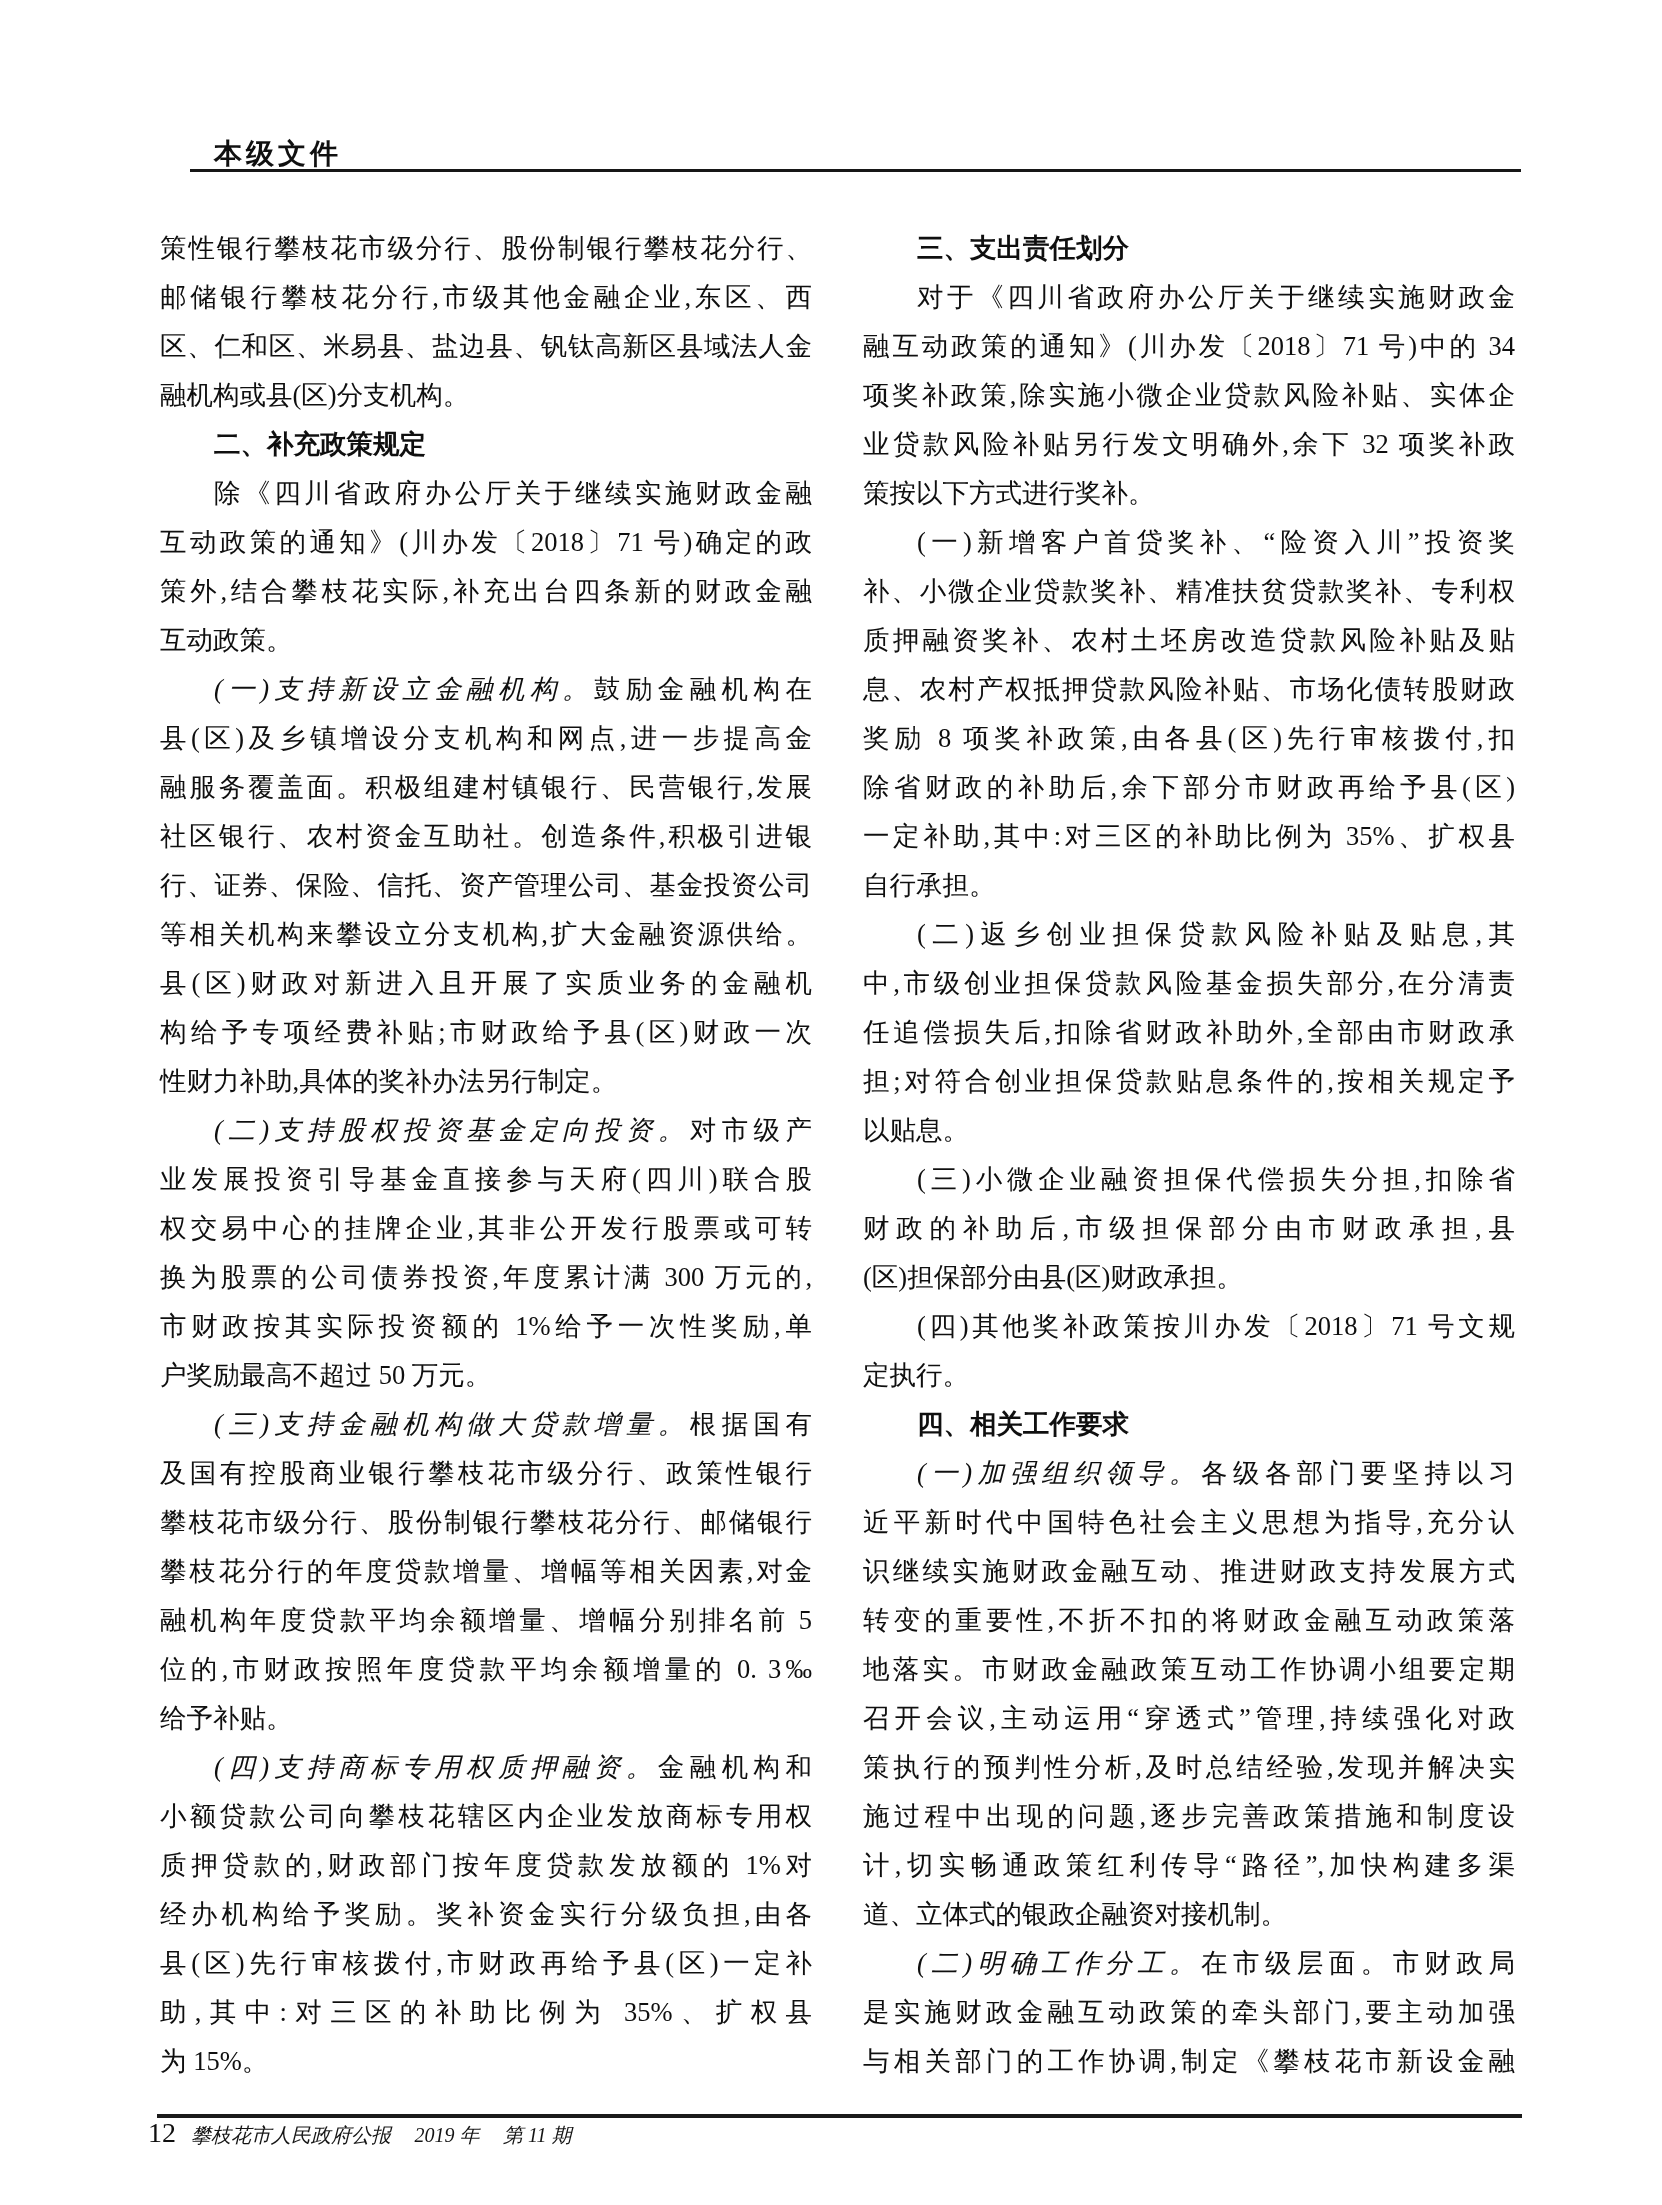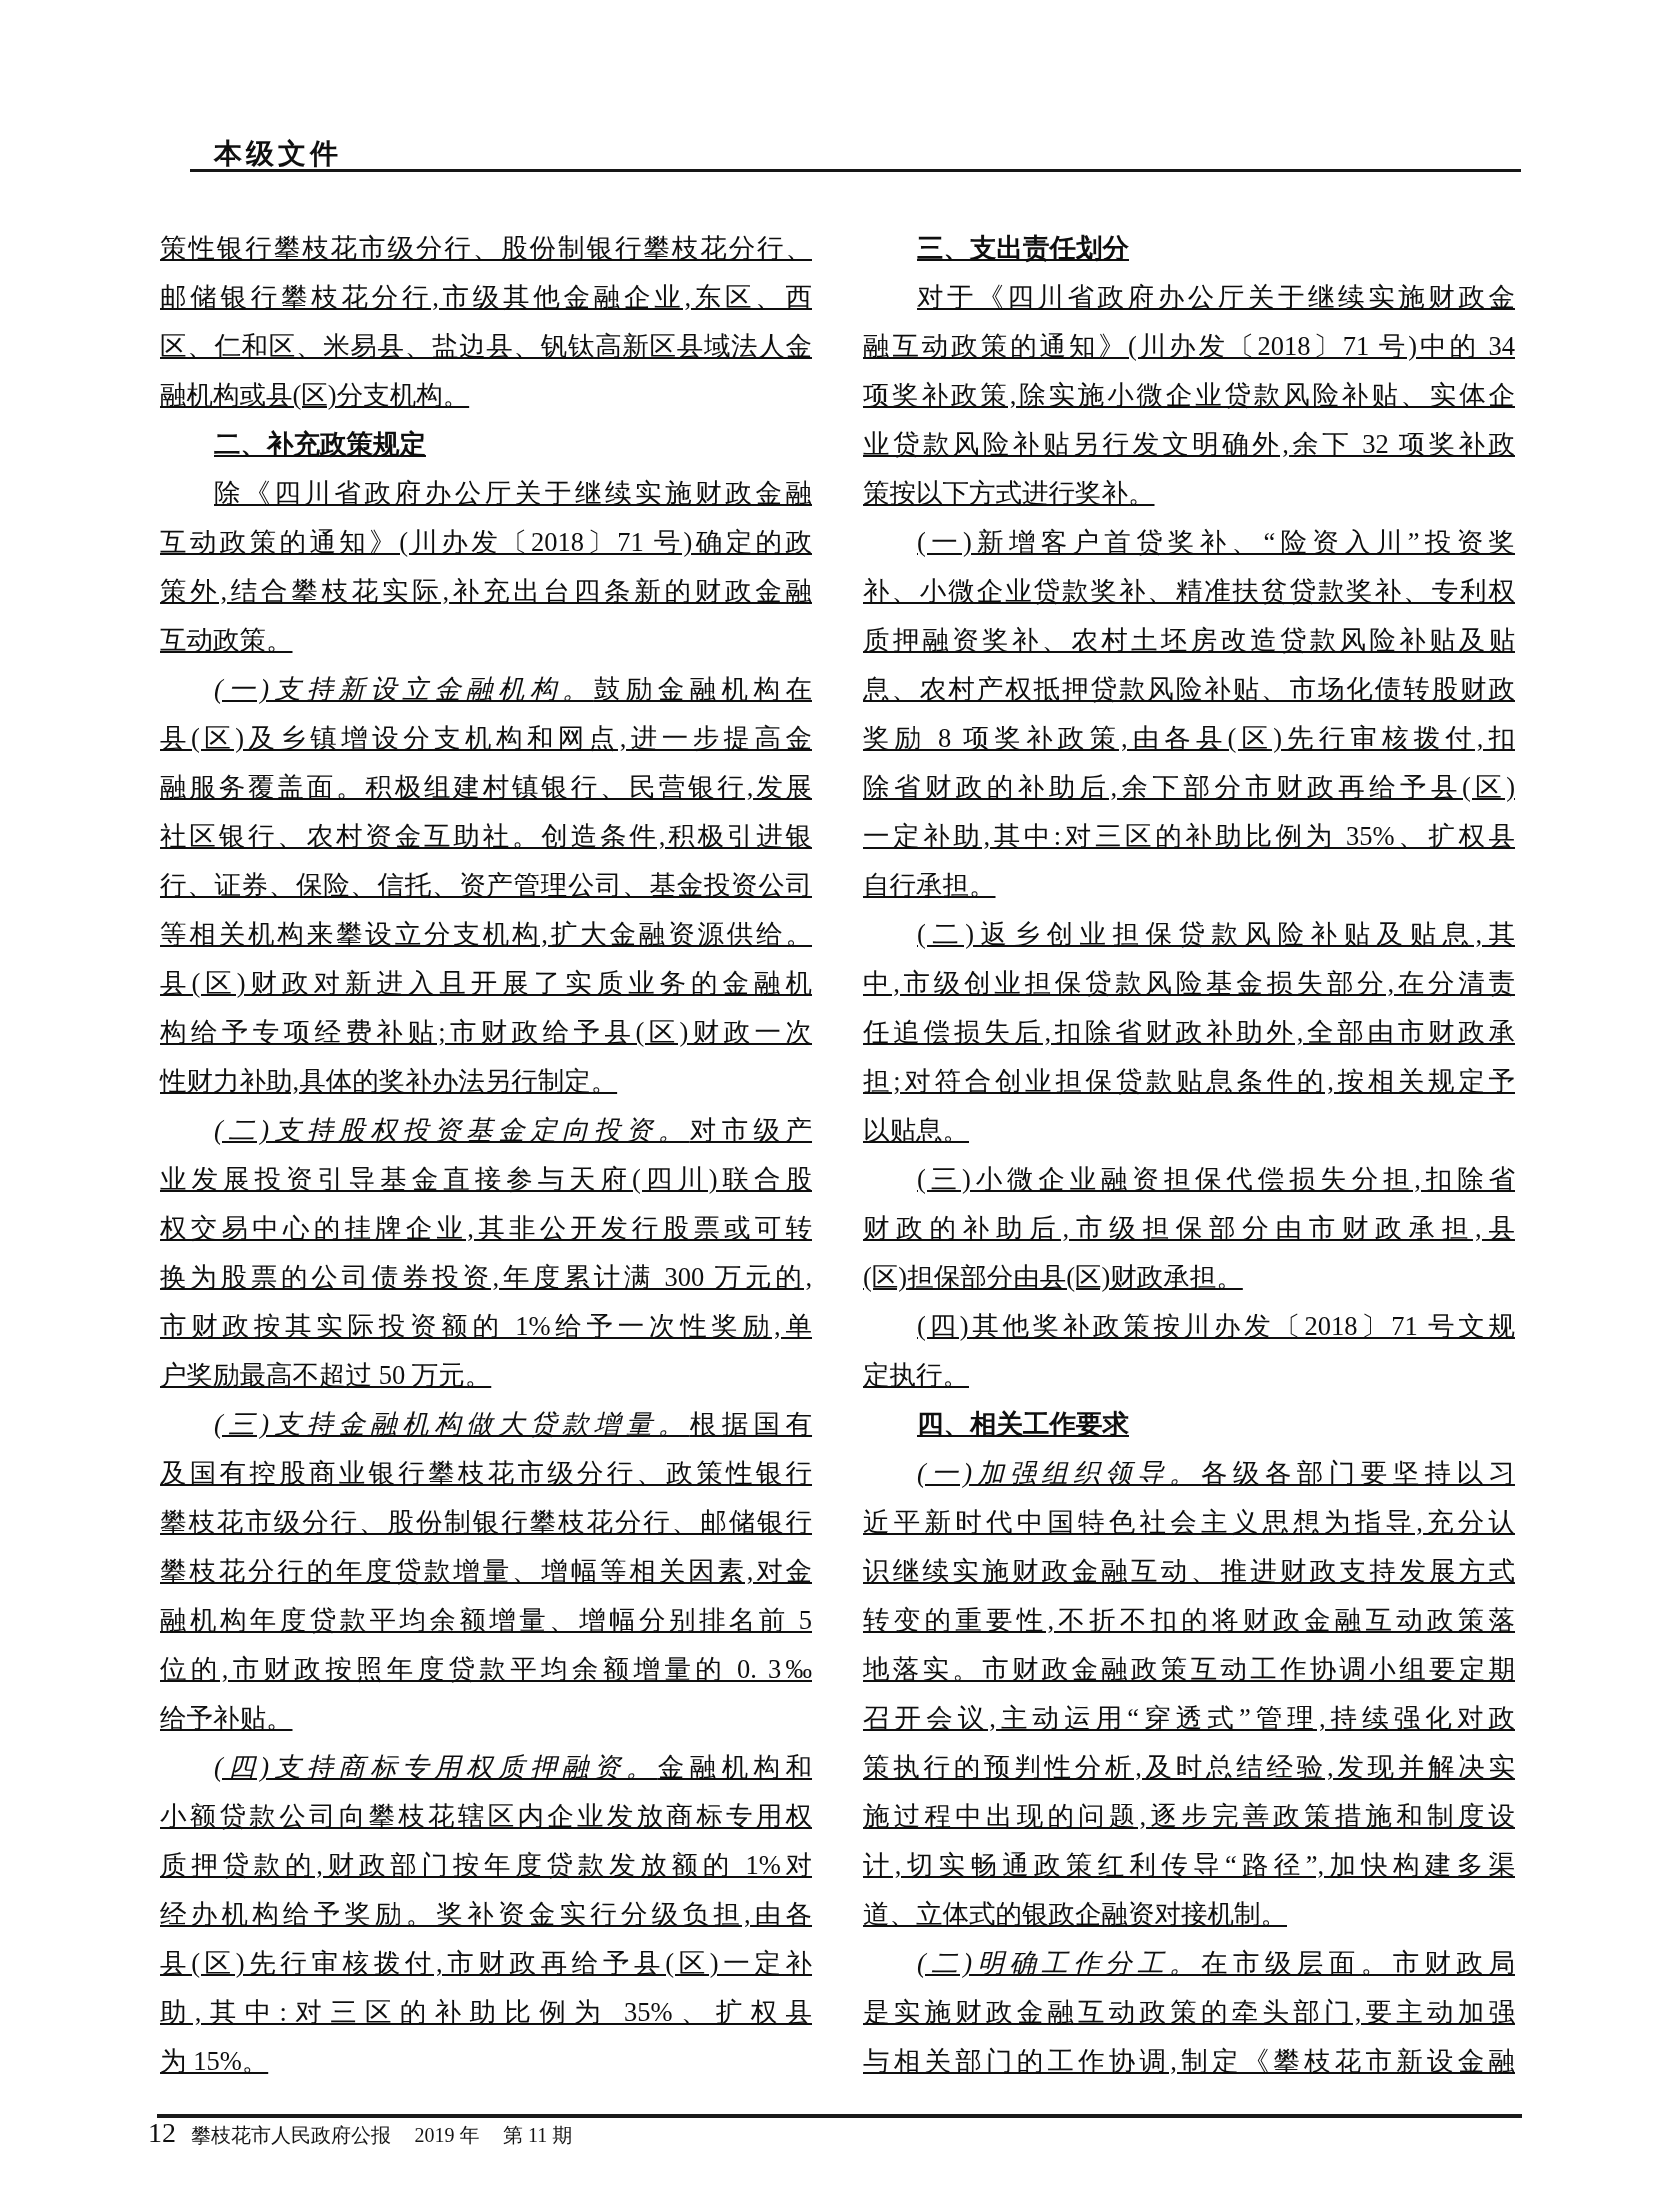--- a/index.html
+++ b/index.html
@@ -38,21 +38,20 @@
     height: 3.1px;
     background: #171717;
   }
   .col {
     position: absolute;
     top: 224px;
     width: 652px;
     font-size: 26.5px;
     line-height: 49px;
     color: #0f0f0f;
-    text-decoration: underline;
   }
   .col-left  { left: 160px; }
   .col-right { left: 863px; }
   .line { width: 100%; }
   .aj { text-align: justify; text-align-last: justify; text-justify: inter-character; }
   .al { text-align: right; text-align-last: left; }
   .ind { text-indent: 54px; }
   .hei {
     font-family: "Liberation Sans", "DejaVu Sans", sans-serif;
     font-weight: 700;
@@ -73,20 +72,21 @@
     font-size: 28px;
     line-height: 29px;
     color: #0f0f0f;
   }
   .footer-meta {
     position: absolute;
     left: 191px;
     top: 2123px;
     font-size: 20px;
     line-height: 25px;
+    font-style: italic;
     color: #141414;
     white-space: nowrap;
   }
   .footer-meta .gap { margin-left: 18.5px; }
 </style>
 </head>
 <body>
 
 <div class="page">
 

